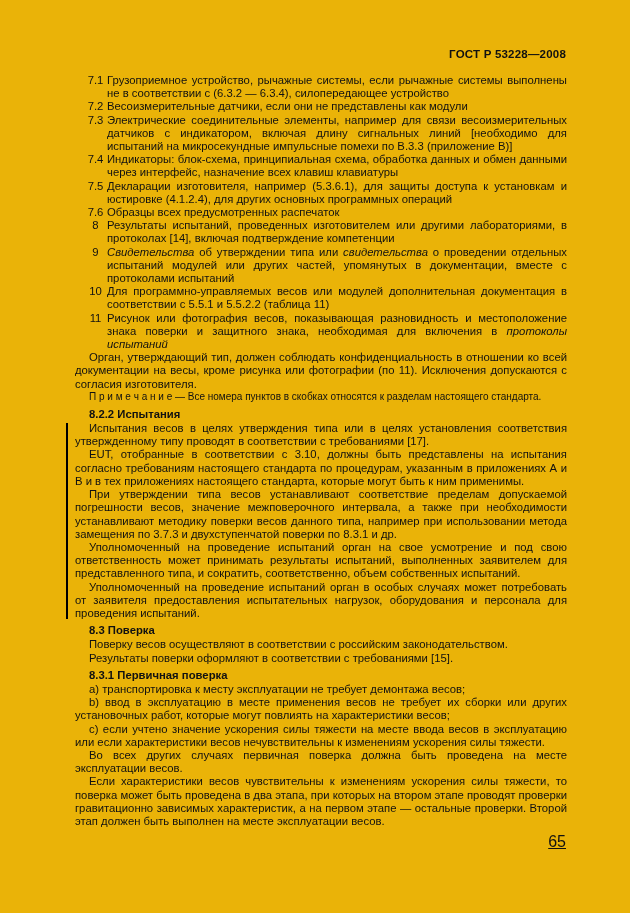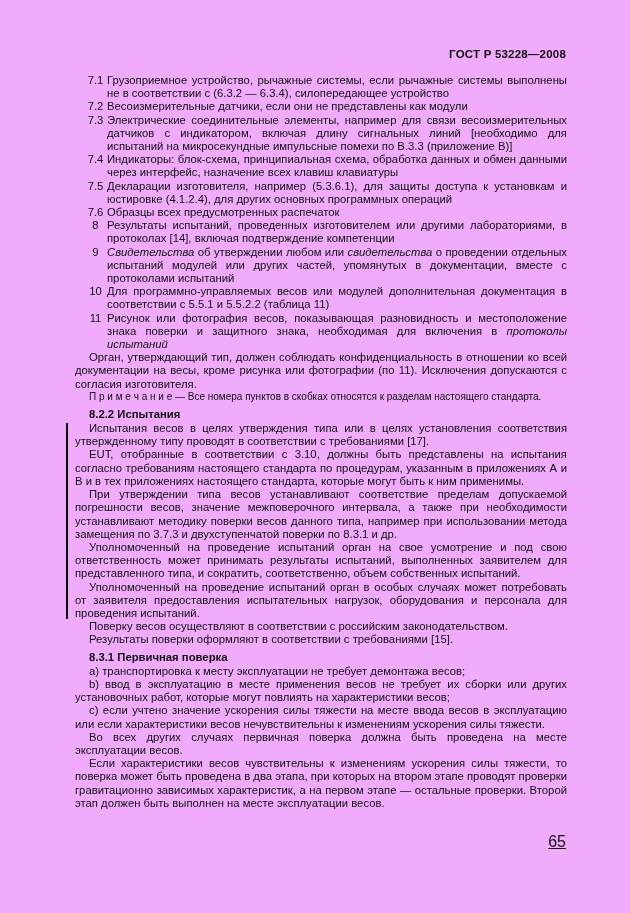--- a/index.html
+++ b/index.html
@@ -6,21 +6,21 @@
   html, body { width: 630px; height: 913px; }
   body {
     background: #ffffff;
     font-family: "Liberation Sans", sans-serif;
     color: #111111;
   }
   .page {
     position: relative;
     width: 630px;
     height: 913px;
-    background: #f0abfc;
+    background: #eab308;
     overflow: hidden;
   }
   .doc-header {
     position: absolute;
     top: 48px;
     right: 64px;
     font-size: 11.5px;
     font-weight: bold;
     letter-spacing: 0.2px;
   }
@@ -104,21 +104,21 @@
     <div class="li">
       <span class="li-num">7.6</span>
       <span class="li-text">Образцы всех предусмотренных распечаток</span>
     </div>
     <div class="li">
       <span class="li-num">8</span>
       <span class="li-text">Результаты испытаний, проведенных изготовителем или другими лабораториями, в протоколах [14], включая подтверждение компетенции</span>
     </div>
     <div class="li">
       <span class="li-num">9</span>
-      <span class="li-text"><i>Свидетельства</i><span> об утверждении любом или </span><i>свидетельства</i><span> о проведении отдельных испытаний модулей или других частей, упомянутых в документации, вместе с протоколами испытаний</span></span>
+      <span class="li-text"><i>Свидетельства</i><span> об утверждении типа или </span><i>свидетельства</i><span> о проведении отдельных испытаний модулей или других частей, упомянутых в документации, вместе с протоколами испытаний</span></span>
     </div>
     <div class="li">
       <span class="li-num">10</span>
       <span class="li-text">Для программно-управляемых весов или модулей дополнительная документация в соответствии с 5.5.1 и 5.5.2.2 (таблица 11)</span>
     </div>
     <div class="li">
       <span class="li-num">11</span>
       <span class="li-text"><span>Рисунок или фотография весов, показывающая разновидность и местоположение знака поверки и защитного знака, необходимая для включения в </span><i>протоколы испытаний</i></span>
     </div>
 
@@ -130,20 +130,21 @@
 
     <div class="changebar-wrap">
       <div class="changebar"></div>
       <p class="para">Испытания весов в целях утверждения типа или в целях установления соответствия утвержденному типу проводят в соответствии с требованиями [17].</p>
       <p class="para">EUT, отобранные в соответствии с 3.10, должны быть представлены на испытания согласно требованиям настоящего стандарта по процедурам, указанным в приложениях А и В и в тех приложениях настоящего стандарта, которые могут быть к ним применимы.</p>
       <p class="para">При утверждении типа весов устанавливают соответствие пределам допускаемой погрешности весов, значение межповерочного интервала, а также при необходимости устанавливают методику поверки весов данного типа, например при использовании метода замещения по 3.7.3  и двухступенчатой поверки по 8.3.1 и др.</p>
       <p class="para">Уполномоченный на проведение испытаний орган на свое усмотрение и под свою ответственность может принимать результаты испытаний, выполненных заявителем для представленного типа, и сократить, соответственно, объем собственных испытаний.</p>
       <p class="para">Уполномоченный на проведение испытаний орган в особых случаях может потребовать от заявителя предоставления испытательных нагрузок, оборудования и персонала для проведения испытаний.</p>
     </div>
 
+    <p class="heading">8.3 Поверка</p>
     <p class="para">Поверку весов осуществляют в соответствии с российским законодательством.</p>
     <p class="para">Результаты поверки оформляют в соответствии с требованиями [15].</p>
 
     <p class="heading">8.3.1 Первичная  поверка</p>
     <p class="para">a) транспортировка к месту эксплуатации не требует демонтажа весов;</p>
     <p class="para">b) ввод в эксплуатацию в месте применения весов не требует их сборки или других установочных работ, которые могут повлиять на характеристики весов;</p>
     <p class="para">c) если учтено значение ускорения силы тяжести на месте ввода весов в эксплуатацию или если характеристики весов нечувствительны к изменениям ускорения силы тяжести.</p>
     <p class="para">Во всех других случаях первичная поверка должна быть проведена на месте эксплуатации весов.</p>
     <p class="para">Если характеристики весов чувствительны к изменениям ускорения силы тяжести, то поверка может быть проведена в два этапа, при которых на втором этапе проводят проверки гравитационно зависимых характеристик, а на первом этапе — остальные проверки. Второй этап должен быть выполнен на месте эксплуатации весов.</p>
 

